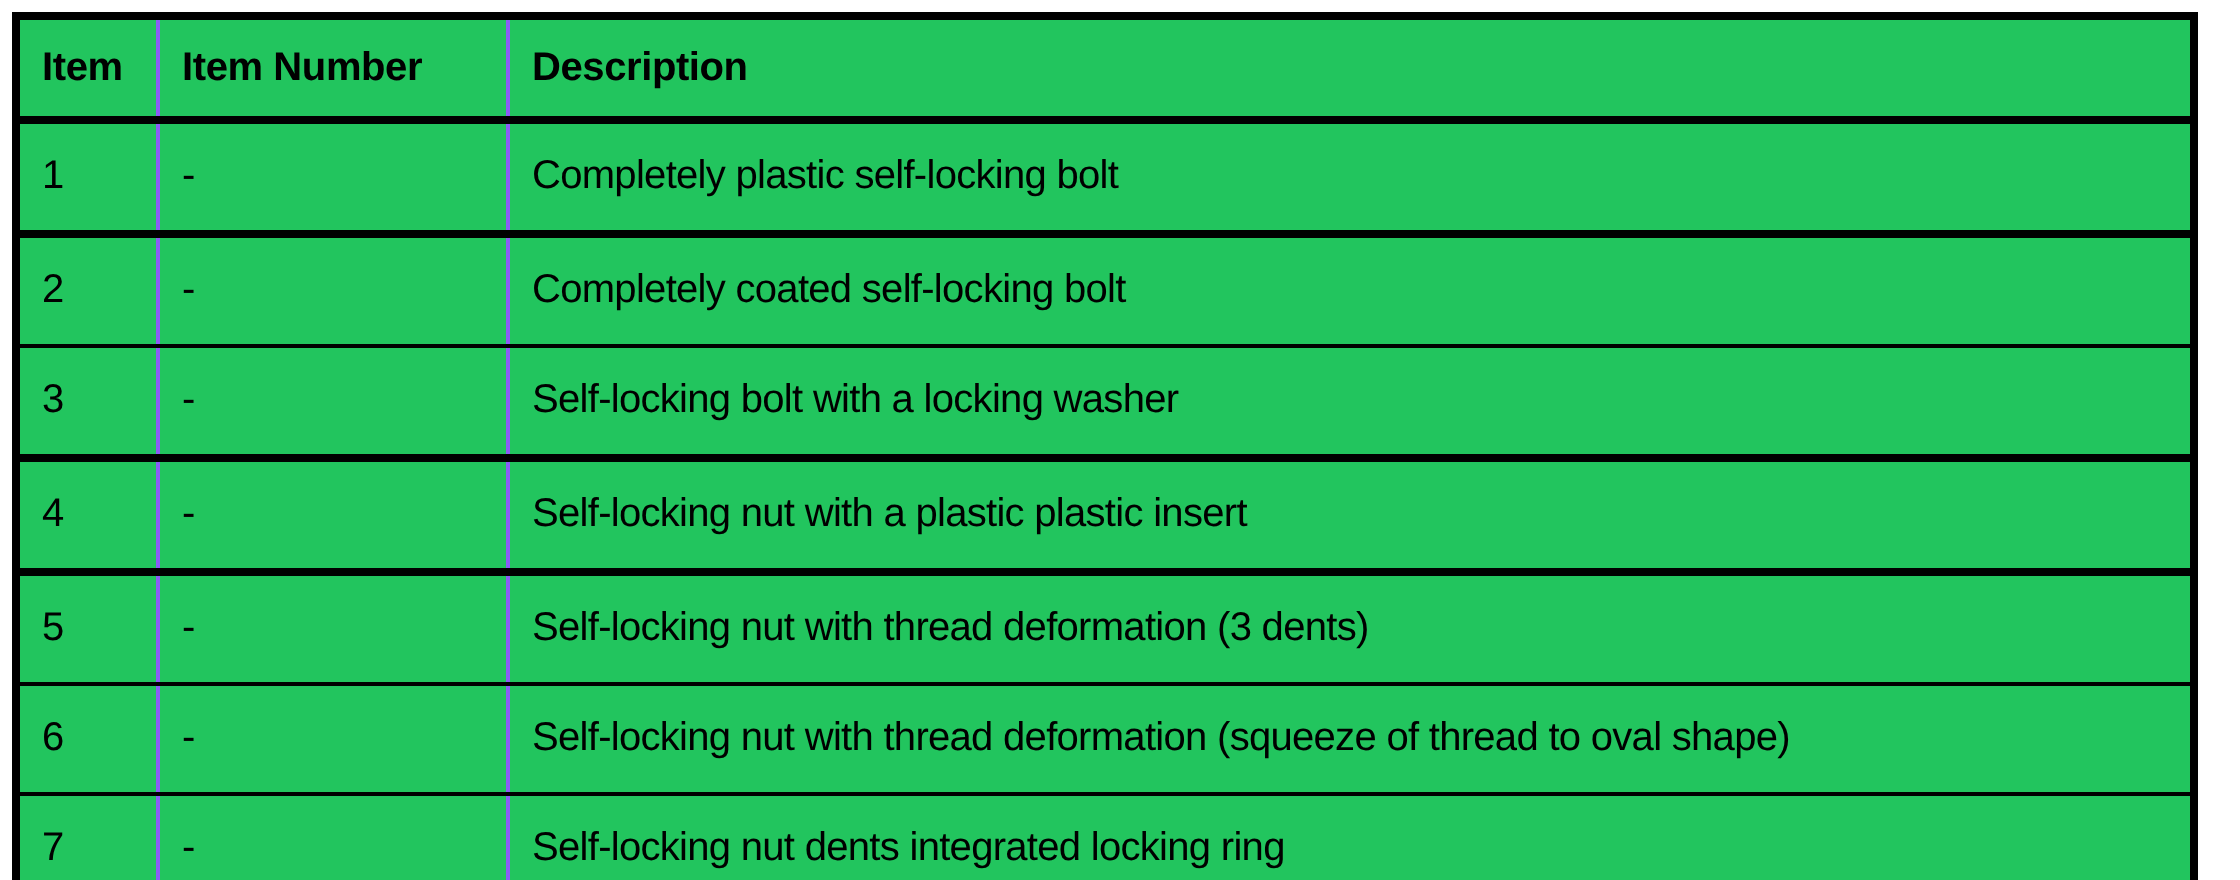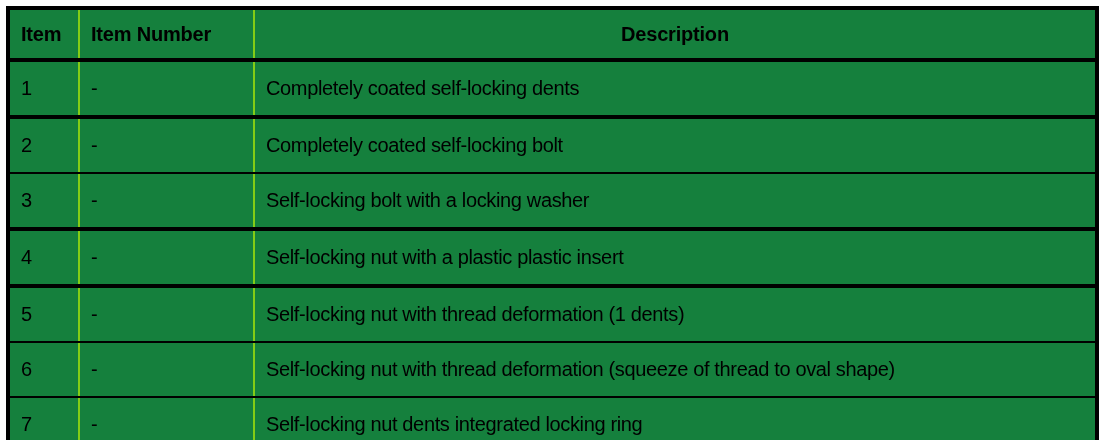--- a/index.html
+++ b/index.html
@@ -33,39 +33,38 @@
     background: #ffffff;
   }
 
   table.parts-table col.col-item        { width: 71px;  }
   table.parts-table col.col-partnumber  { width: 175px; }
   table.parts-table col.col-description { width: 843px; }
 
   table.parts-table th,
   table.parts-table td {
     border-left: 2px solid #000000;
-    border-right: 2px solid #84cc16;
+    border-right: 2px solid #8b5cf6;
     padding: 0 11px;
     vertical-align: middle;
     font-size: 20px;
     line-height: 1.12;
     letter-spacing: -0.2px;
     white-space: nowrap;
-    background: #15803d;
+    background: #22c55e;
   }
 
   
   table.parts-table thead th {
     font-weight: bold;
     height: 48px;
     border-bottom: 4px solid #000000;
     text-align: left;
   }
   table.parts-table thead th.desc-head {
-    text-align: center;
   }
 
   
   table.parts-table tbody td {
     height: 53px;
     font-weight: normal;
   }
   table.parts-table tbody tr.rule-thick > td {
     border-bottom: 4px solid #000000;
   }
@@ -103,21 +102,21 @@
     <tbody>
 
       <tr class="rule-thick">
         <td class="item-cell">
           <span class="cell-text">1</span>
         </td>
         <td class="part-cell">
           <span class="cell-text">-</span>
         </td>
         <td class="desc-cell">
-          <span class="cell-text">Completely coated self-locking dents</span>
+          <span class="cell-text">Completely plastic self-locking bolt</span>
         </td>
       </tr>
 
       <tr class="rule-thin">
         <td class="item-cell">
           <span class="cell-text">2</span>
         </td>
         <td class="part-cell">
           <span class="cell-text">-</span>
         </td>
@@ -151,21 +150,21 @@
       </tr>
 
       <tr class="rule-thin">
         <td class="item-cell">
           <span class="cell-text">5</span>
         </td>
         <td class="part-cell">
           <span class="cell-text">-</span>
         </td>
         <td class="desc-cell">
-          <span class="cell-text">Self-locking nut with thread deformation (1 dents)</span>
+          <span class="cell-text">Self-locking nut with thread deformation (3 dents)</span>
         </td>
       </tr>
 
       <tr class="rule-thin">
         <td class="item-cell">
           <span class="cell-text">6</span>
         </td>
         <td class="part-cell">
           <span class="cell-text">-</span>
         </td>

